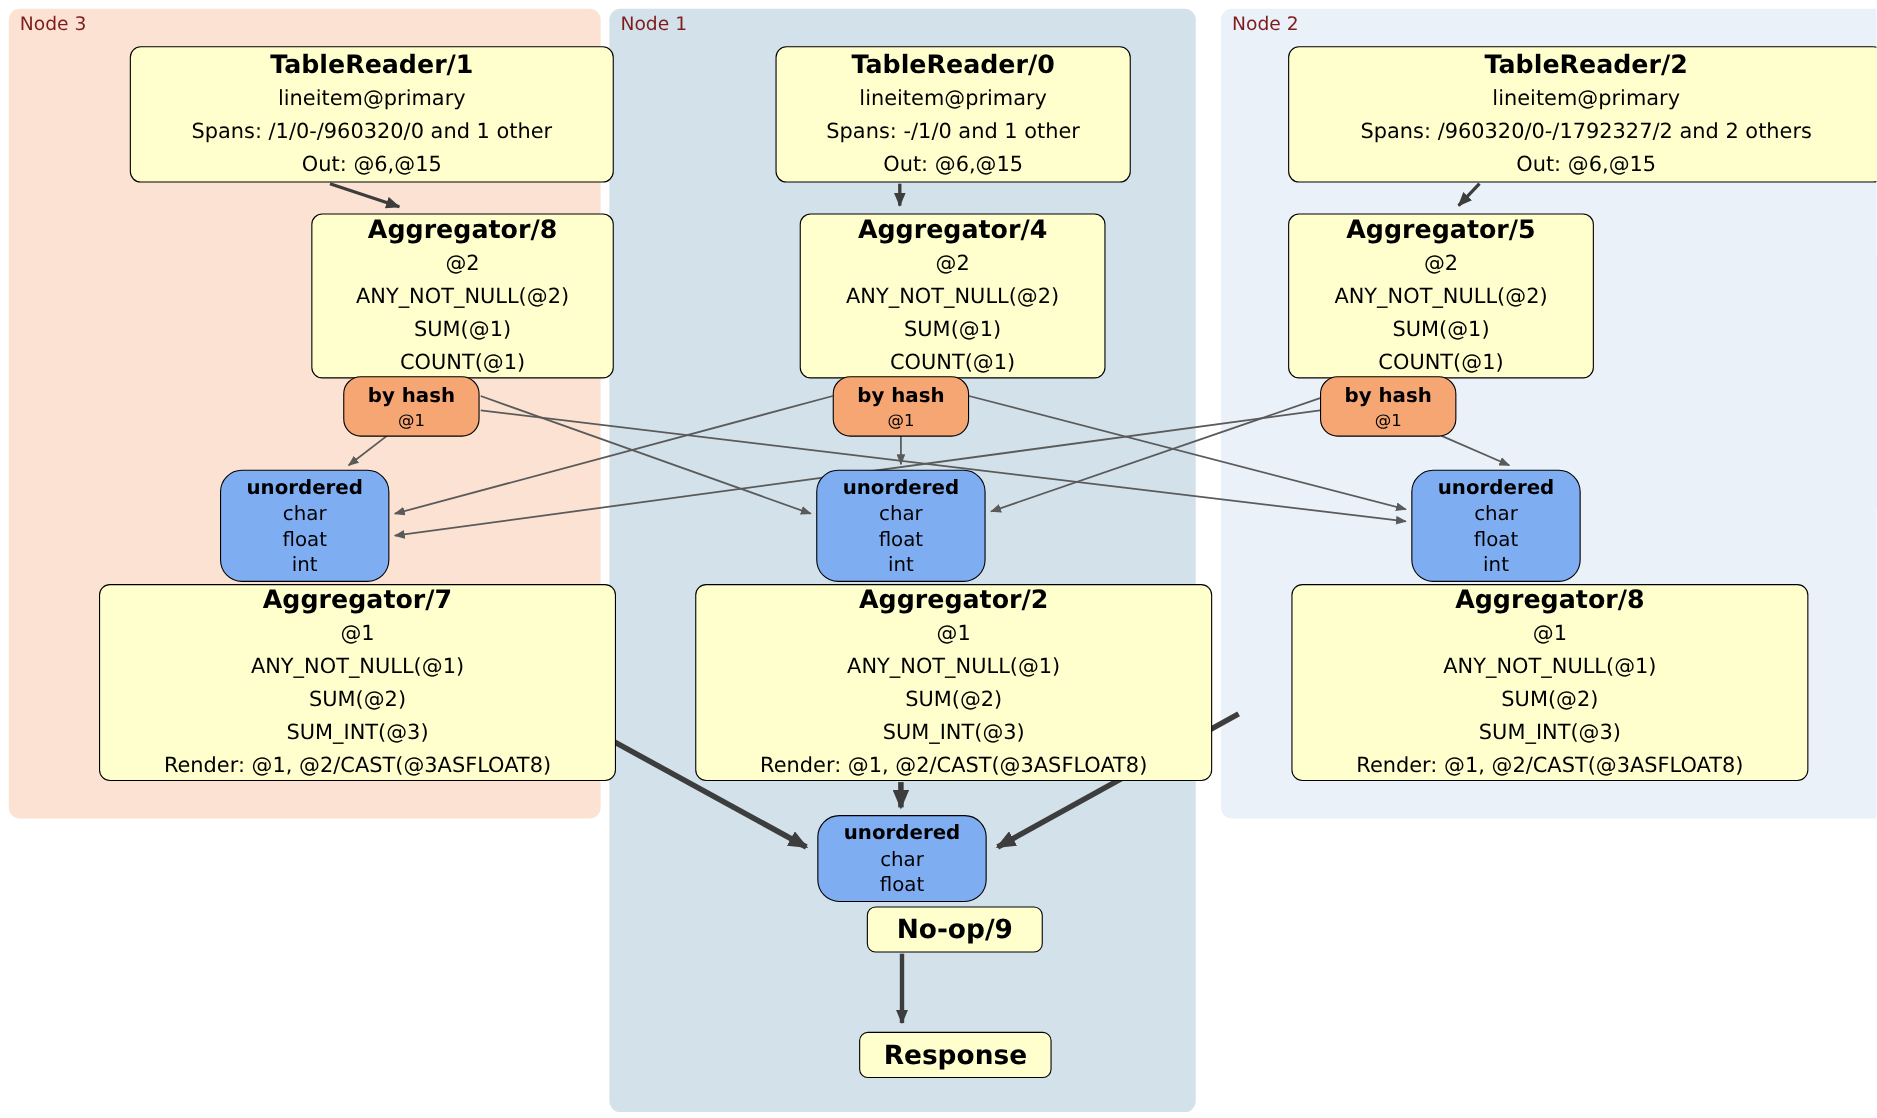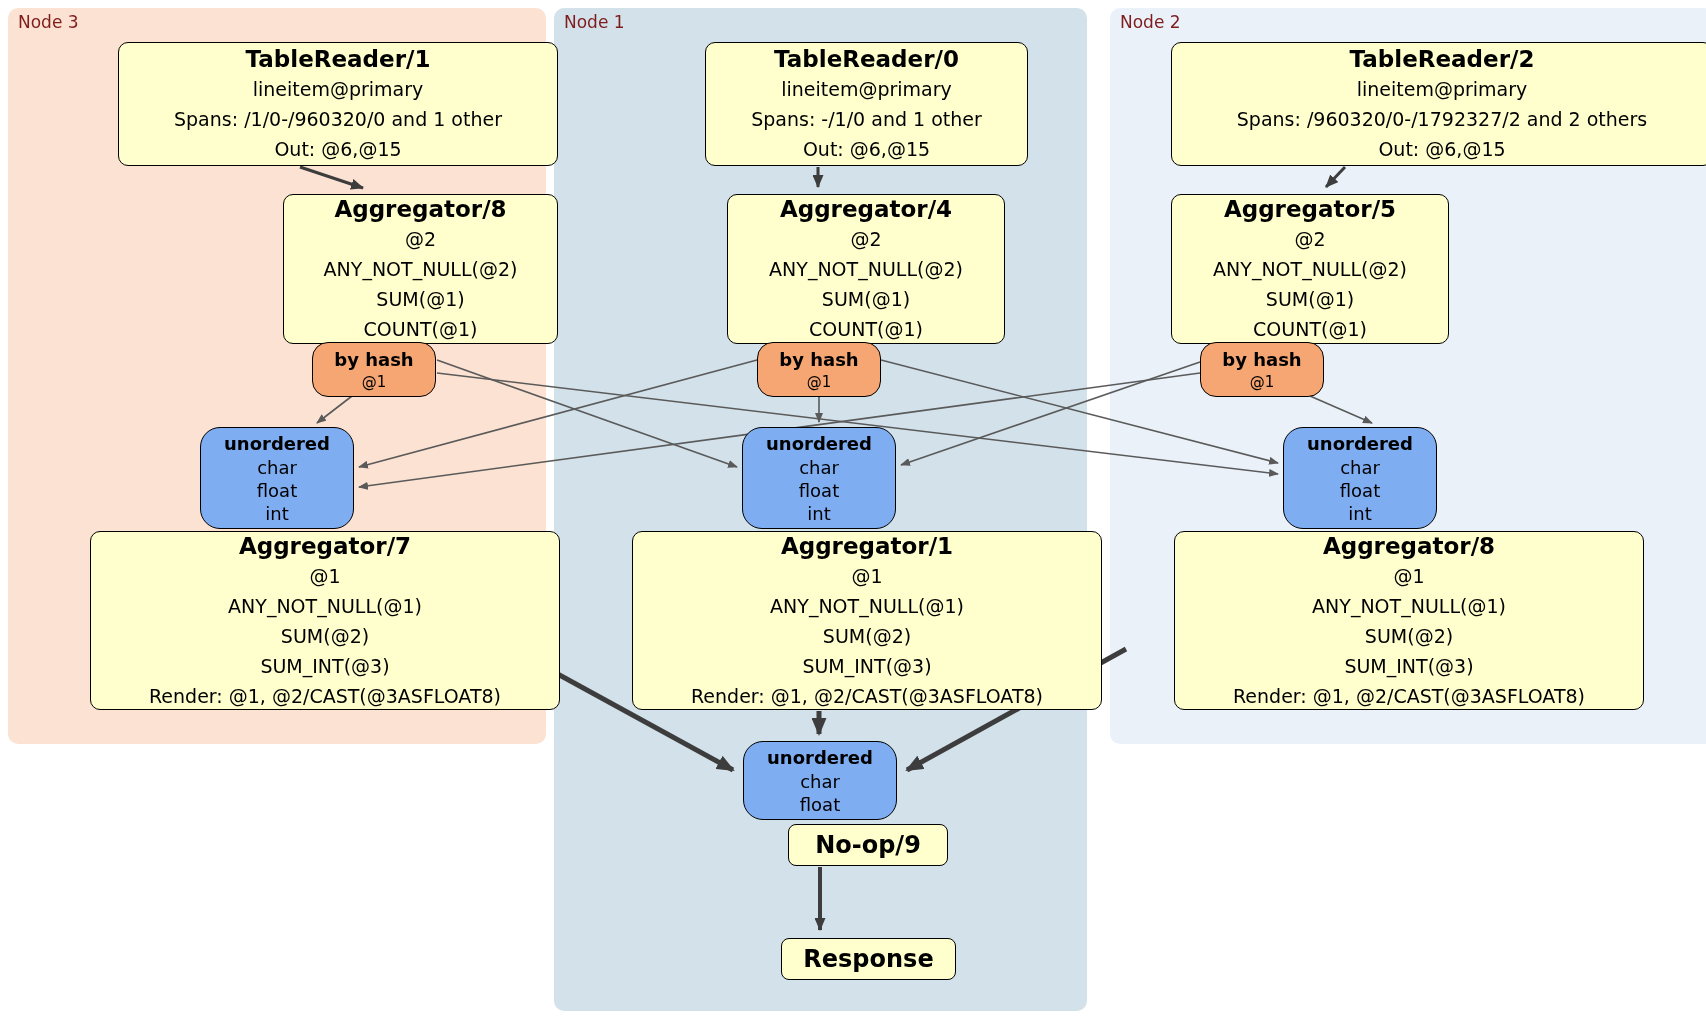--- a/index.html
+++ b/index.html
@@ -161,21 +161,21 @@
 
   <div class="pbox" style="left:42px;top:531px;width:470px;height:179px">
     <div class="ptitle">Aggregator/7</div>
     <div class="pline">@1</div>
     <div class="pline">ANY_NOT_NULL(@1)</div>
     <div class="pline">SUM(@2)</div>
     <div class="pline">SUM_INT(@3)</div>
     <div class="pline">Render: @1, @2/CAST(@3ASFLOAT8)</div>
   </div>
   <div class="pbox" style="left:584px;top:531px;width:470px;height:179px">
-    <div class="ptitle">Aggregator/1</div>
+    <div class="ptitle">Aggregator/2</div>
     <div class="pline">@1</div>
     <div class="pline">ANY_NOT_NULL(@1)</div>
     <div class="pline">SUM(@2)</div>
     <div class="pline">SUM_INT(@3)</div>
     <div class="pline">Render: @1, @2/CAST(@3ASFLOAT8)</div>
   </div>
   <div class="pbox" style="left:1126px;top:531px;width:470px;height:179px">
     <div class="ptitle">Aggregator/8</div>
     <div class="pline">@1</div>
     <div class="pline">ANY_NOT_NULL(@1)</div>

